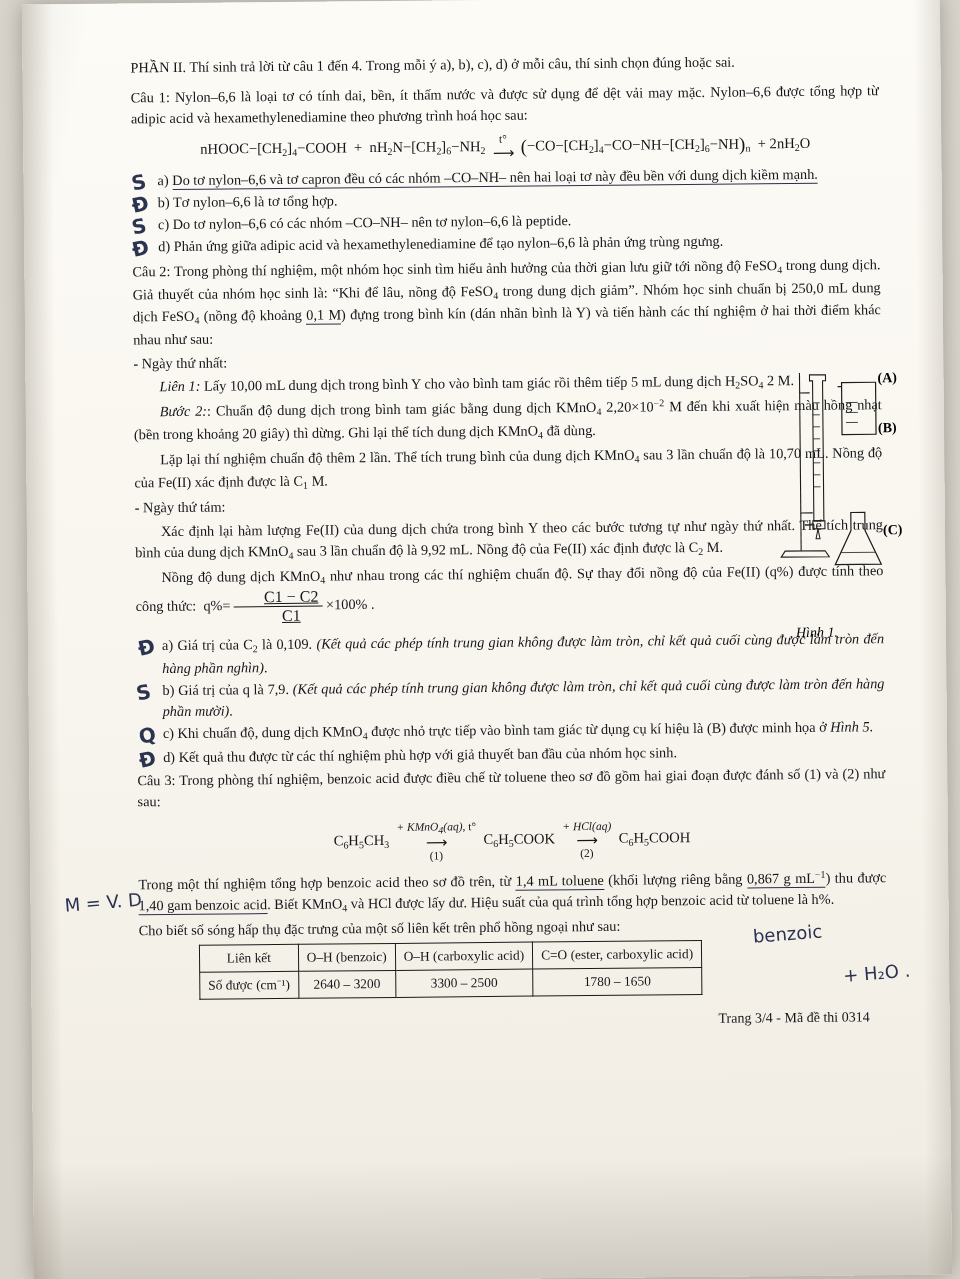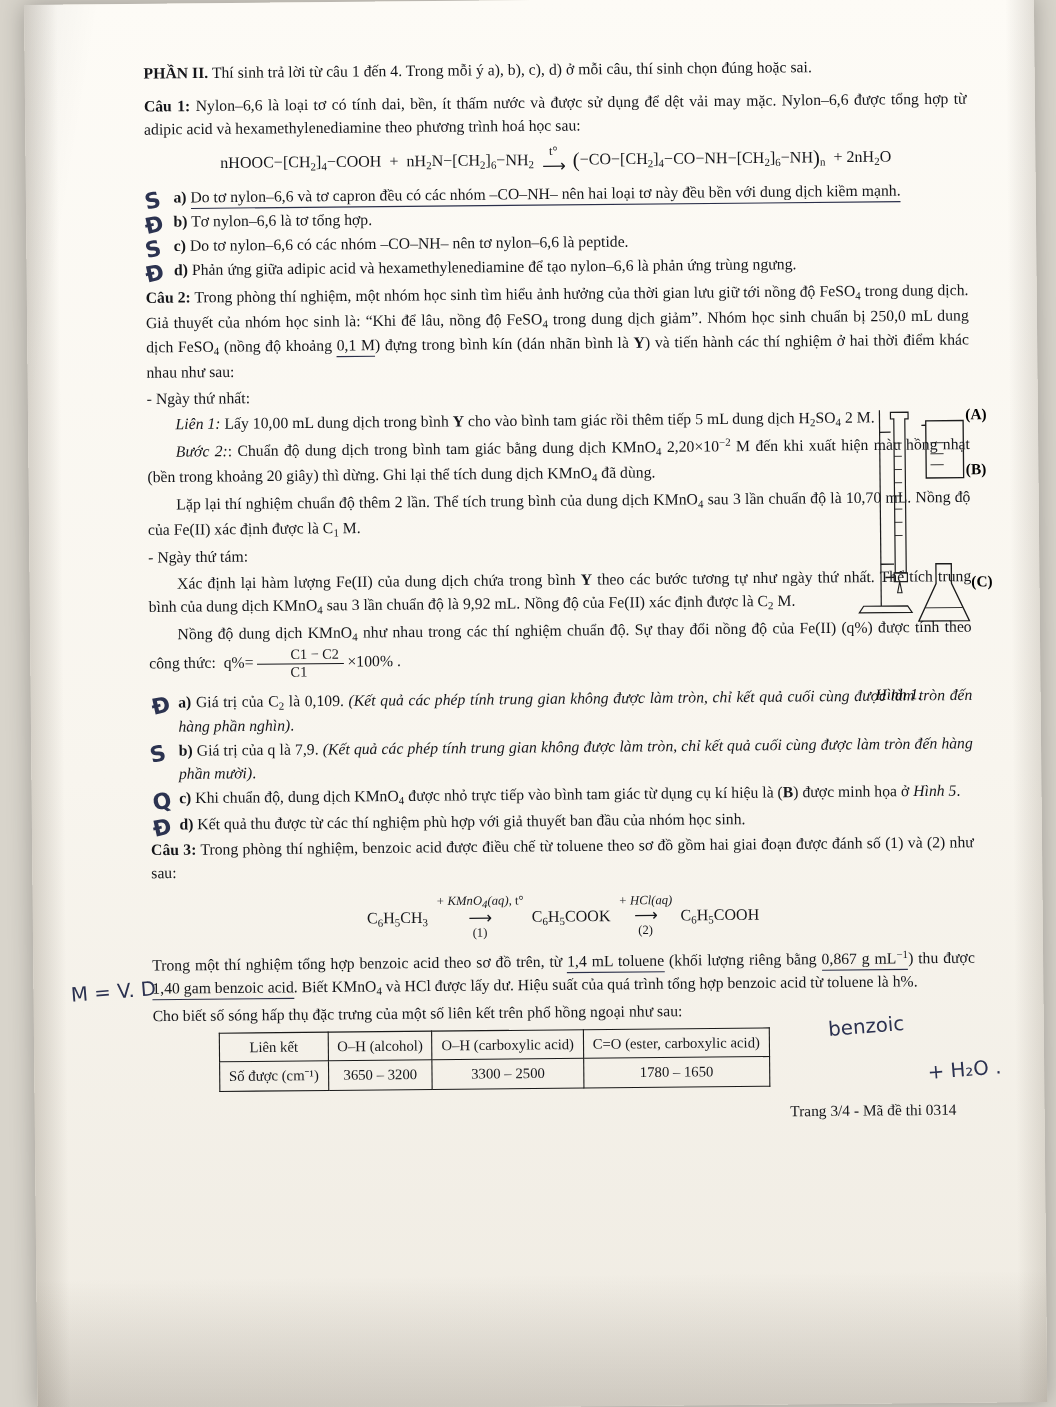--- a/index.html
+++ b/index.html
@@ -39,21 +39,21 @@
   #content{
     position:absolute;
     left:108px; top:54px;
     width:748px;
     font-size:14.3px;
     line-height:1.47;
     color:#15161a;
     text-align:justify;
   }
   p{margin:0 0 2.5px 0;}
-  b{font-weight:bold;}
+  b{font-weight:normal;}
   i{font-style:italic;}
   .ind{text-indent:26px;}
   .sub{font-size:10px;vertical-align:-3px;}
   .sup{font-size:10px;vertical-align:5px;}
   .opt{position:relative;padding-left:26px;margin:1px 0;}
   .eqline{margin:7px 0 6px 0;text-align:center;font-size:14.6px;}
   
   .penu{
     border-bottom:1.6px solid #2a2f4a;
     padding-bottom:1px;
@@ -106,22 +106,24 @@
     position:absolute;
     color:#2b3150;
     font-family:"DejaVu Sans", sans-serif;
     font-size:17px;
     transform:rotate(-4deg);
     white-space:nowrap;
   }
   .frac{
     display:inline-block;
     vertical-align:middle;
-    font-size:13px;
+    text-align:center;
+    font-size:16px;
     line-height:1.12;
+    text-decoration:underline;
   }
   .frac .num{border-bottom:1.2px solid #15161a;padding:0 4px;display:block;}
   .frac .den{display:block;padding:0 4px;}
   .arrowbox{display:inline-block;text-align:center;line-height:1.0;vertical-align:middle;}
   .arrowbox .top{font-size:11.5px;display:block;}
   .arrowbox .arr{font-size:15px;display:block;letter-spacing:-1px;}
   .arrowbox .bot{font-size:11.5px;display:block;}
 </style>
 </head>
 <body>
@@ -243,27 +245,27 @@
 
     <p>
       Trong một thí nghiệm tổng hợp benzoic acid theo sơ đồ trên, từ <span class="penu">1,4 mL toluene</span> (khối lượng riêng bằng <span class="penu">0,867 g mL<span class="sup">−1</span></span>) thu được <span class="penu">1,40 gam benzoic acid</span>. Biết KMnO<span class="sub">4</span> và HCl được lấy dư. Hiệu suất của quá trình tổng hợp benzoic acid từ toluene là h%.
     </p>
     <p>Cho biết số sóng hấp thụ đặc trưng của một số liên kết trên phổ hồng ngoại như sau:</p>
 
     <table>
       <tbody>
           <tr>
         <td>Liên kết</td>
-        <td>O–H (alcohol)</td>
+        <td>O–H (benzoic)</td>
         <td>O–H (carboxylic acid)</td>
         <td>C=O (ester, carboxylic acid)</td>
       </tr>
       <tr>
         <td>Số được (cm⁻¹)</td>
-        <td>3650 – 3200</td>
+        <td>2640 – 3200</td>
         <td>3300 – 2500</td>
         <td>1780 – 1650</td>
       </tr>
     </tbody>
       </table>
 
     <p class="footer">Trang 3/4 - Mã đề thi 0314</p>
   </div>
 
   <div id="figure">

